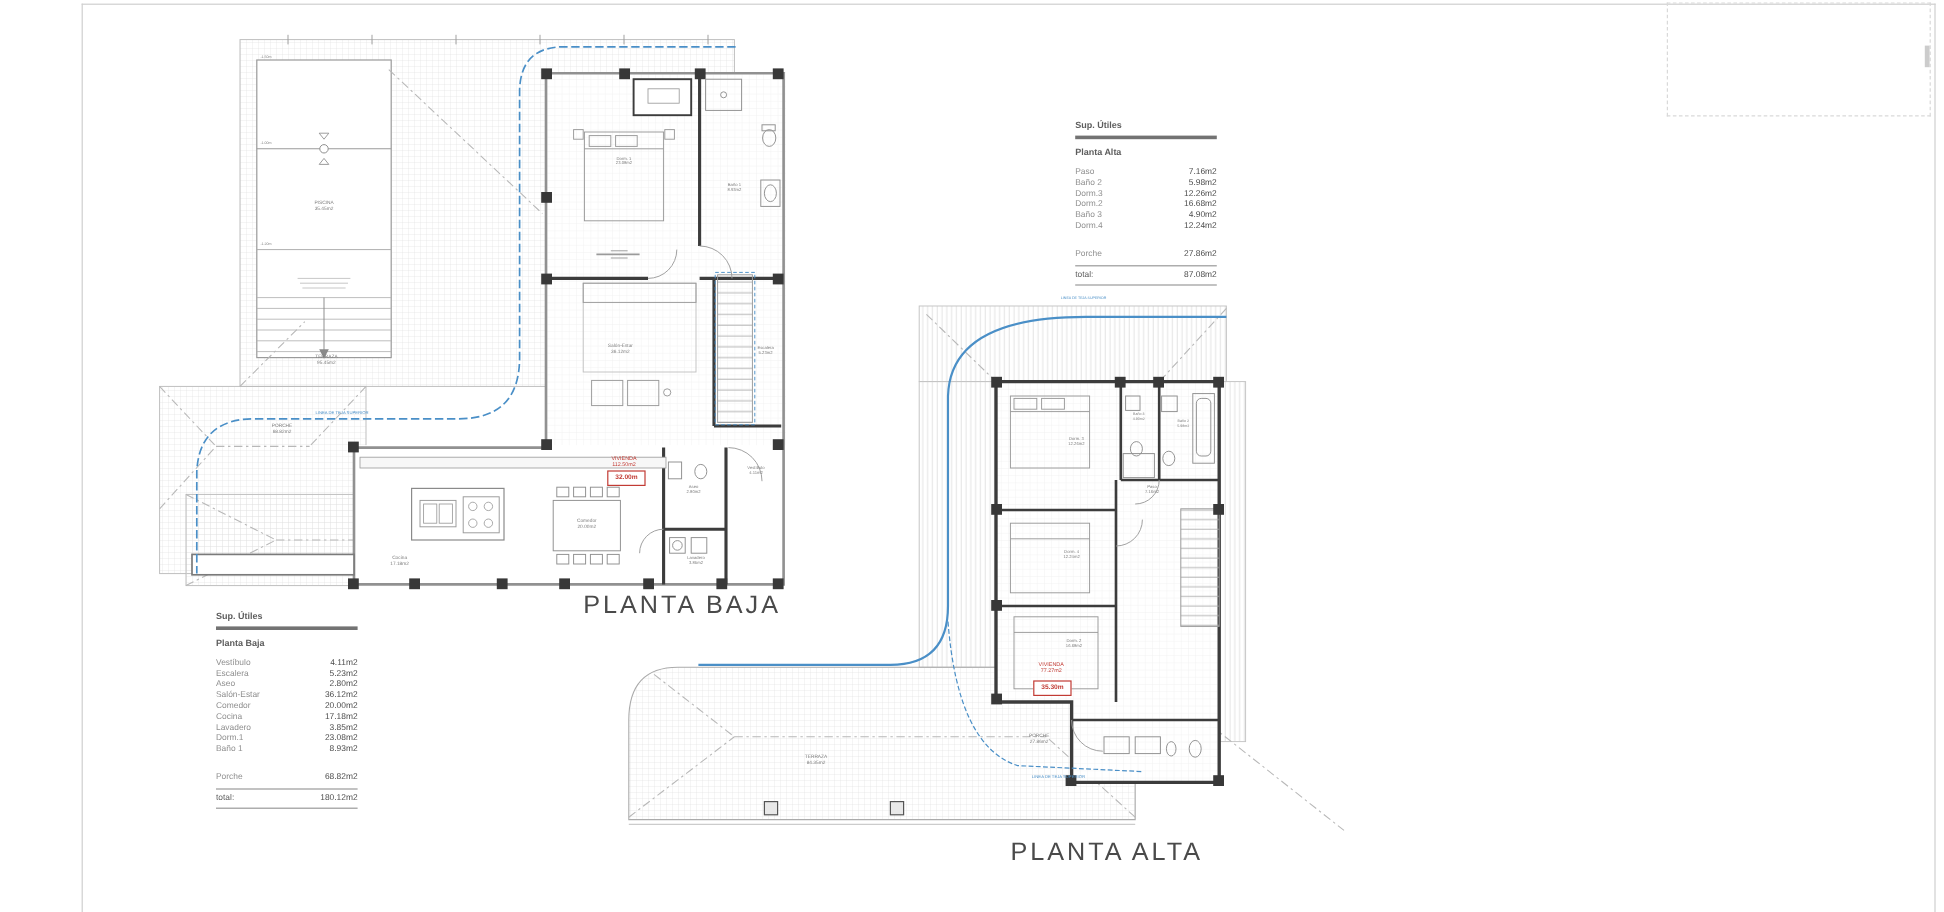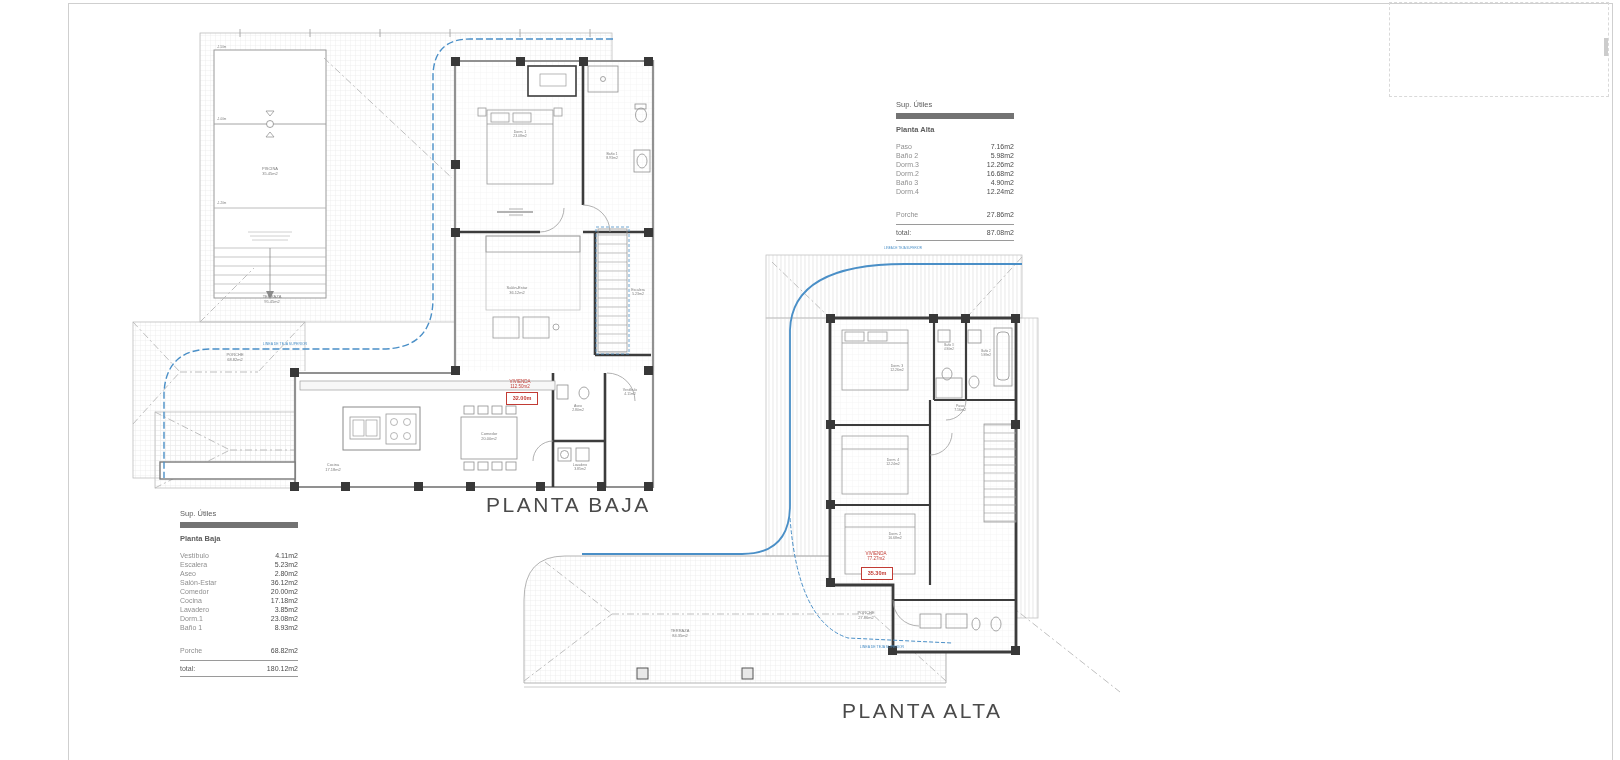--- a/index.html
+++ b/index.html
@@ -16,21 +16,21 @@
   .lbl.t3{font-size:3px;line-height:3.6px;}
   .lbl.left{transform:none;text-align:left;}
   .lbl.blue{color:#4a8fc7;}
   .lbl.red{color:#c23b34;font-size:4.5px;line-height:5.2px;}
   .redbox{position:absolute;border:1px solid #c23b34;color:#c23b34;font-size:5.5px;
           font-weight:bold;text-align:center;line-height:10px;background:#fff;}
   
   .title{position:absolute;color:#4a4a4a;font-size:21px;letter-spacing:2.5px;font-weight:400;}
   
   .stable{position:absolute;width:118px;font-size:7px;color:#8f8f8f;}
-  .stable .hdr{font-size:7.5px;font-weight:normal;color:#5d5d5d;border-bottom:6px solid #737373;
+  .stable .hdr{font-size:7.5px;font-weight:bold;color:#5d5d5d;border-bottom:3px solid #737373;
                padding-bottom:4px;margin-bottom:6px;}
   .stable .floor{font-size:7.5px;font-weight:bold;color:#5d5d5d;margin-bottom:8px;}
   .trow{display:flex;justify-content:space-between;line-height:9px;}
   .trow .v{color:#4c4c4c;}
   .gap{height:14px;}
   .totrow{display:flex;justify-content:space-between;border-top:1px solid #9a9a9a;
           border-bottom:1px solid #9a9a9a;padding:4px 0;margin-top:5px;color:#5d5d5d;}
   .totrow .v{color:#4c4c4c;}
 </style>
 </head>

